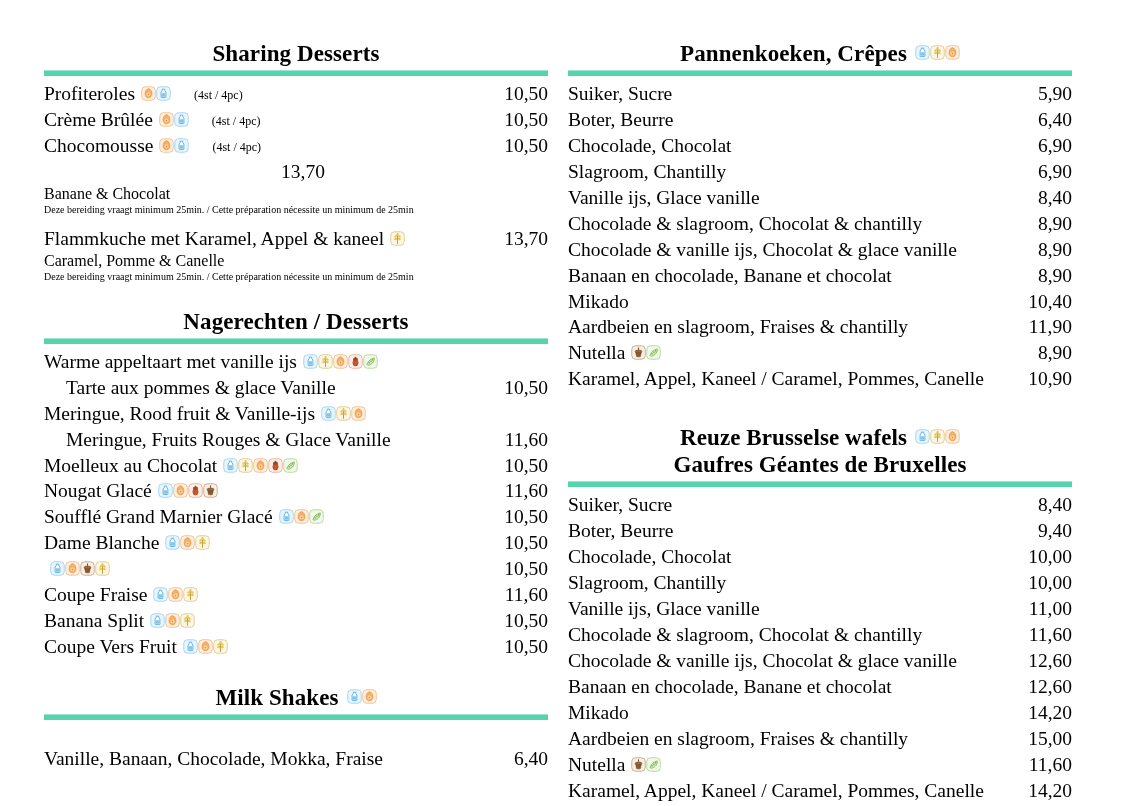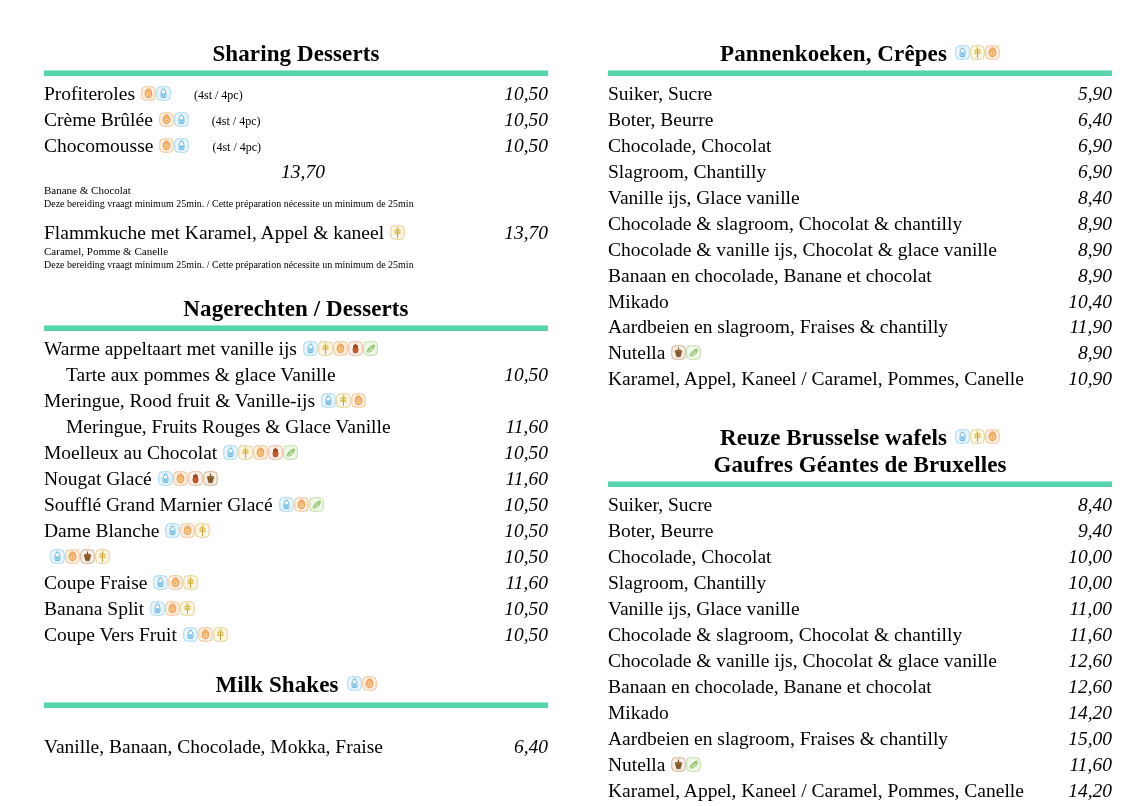--- a/index.html
+++ b/index.html
@@ -15,21 +15,21 @@
     overflow: hidden;
     position: relative;
   }
 
   .page {
     width: 1140px;
     height: 701px;
     display: flex;
     box-sizing: border-box;
     padding: 40px 48px 0 44px;
-    gap: 60px;
+    gap: 20px;
   }
 
   .column {
     width: 504px;
     flex: 0 0 504px;
   }
 
   
   .section {
     margin-bottom: 2px;
@@ -69,34 +69,33 @@
     display: inline-flex;
     align-items: baseline;
     flex: 1 1 auto;
     min-width: 0;
   }
   .item-name .nm { white-space: nowrap; }
   .item-price {
     flex: 0 0 auto;
     padding-left: 14px;
     font-variant-numeric: tabular-nums;
-    font-style: italic;
   }
 
   .item-row.indent .item-name { padding-left: 22px; }
 
   .qty {
     font-size: 12px;
     margin-left: 23px;
     position: relative;
     top: -1px;
   }
 
   .sub-fr {
-    font-size: 11px;
+    font-size: 16px;
     line-height: 1.25;
     margin-top: -1px;
   }
   .note {
     font-size: 10px;
     line-height: 1.25;
     margin-bottom: 10px;
   }
 
   

